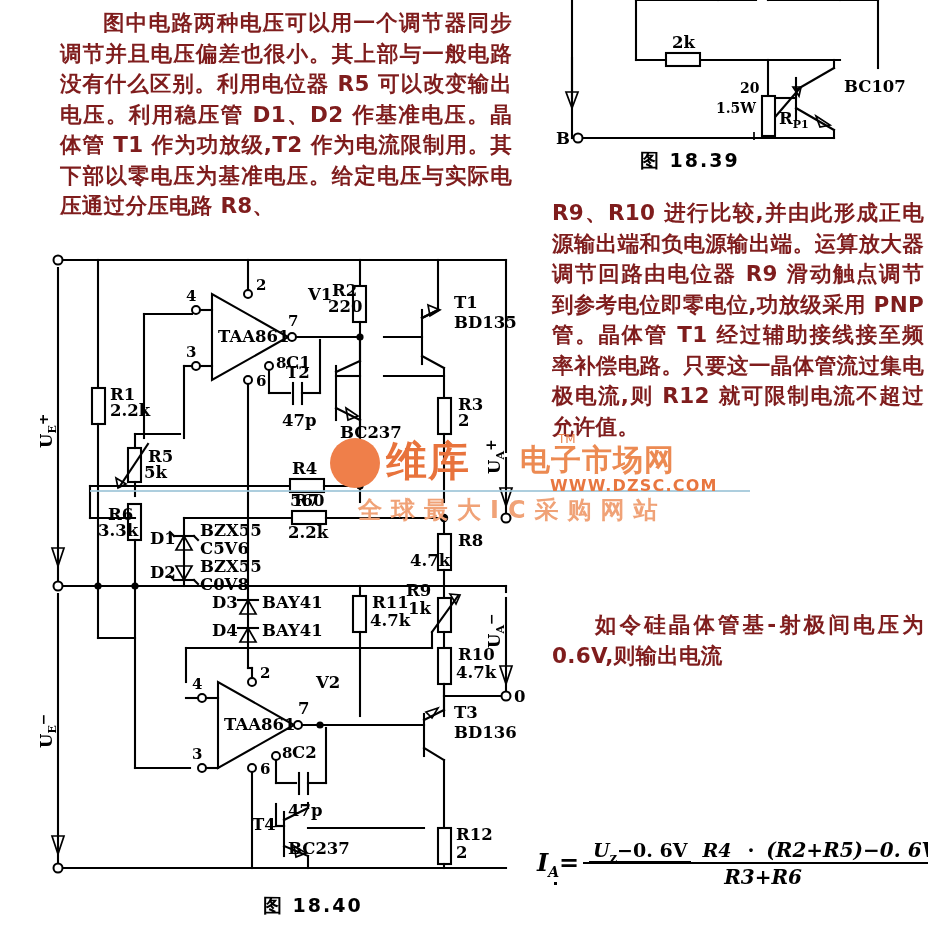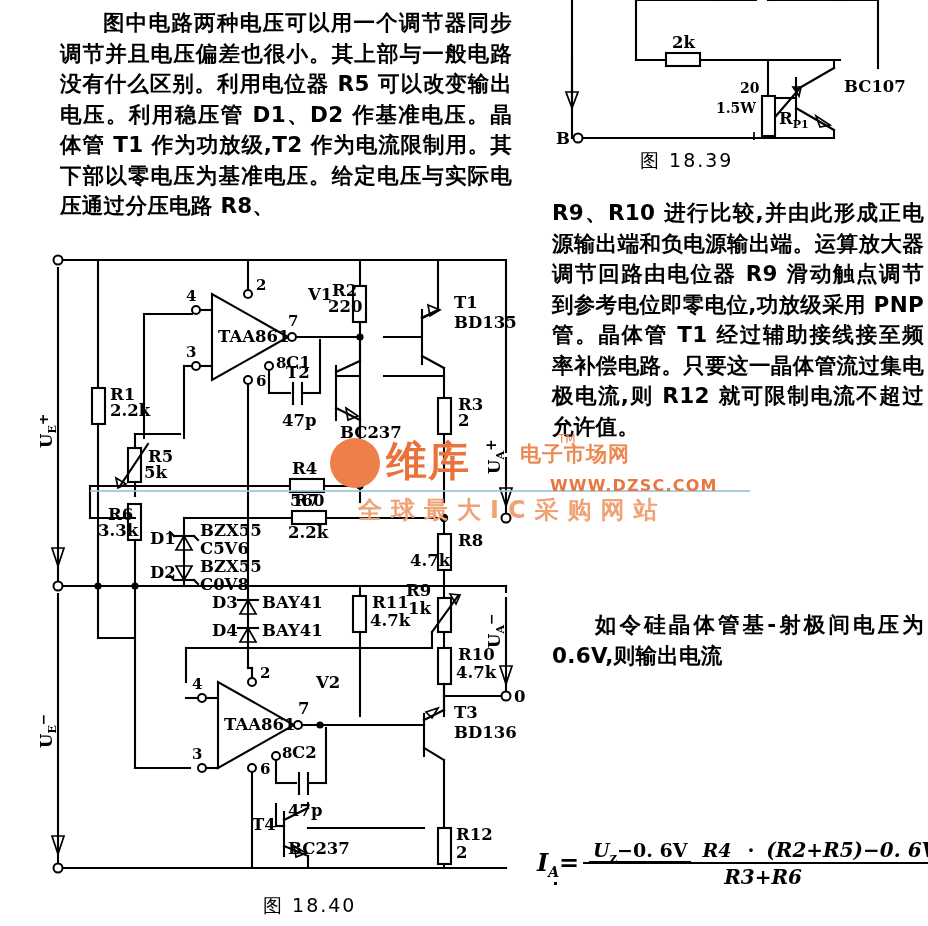--- a/index.html
+++ b/index.html
@@ -15,34 +15,34 @@
 
   
   .col-text{
     position:absolute;
     font-family:"DejaVu Sans","Liberation Sans",sans-serif;
     font-weight:700;
     font-size:21.5px;
     line-height:30.5px;
     letter-spacing:0.3px;
     text-align:justify;
-    color:#000000;
+    color:#7f1d1d;
   }
   #top-left-text{left:60px;top:8px;width:452px;}
   #right-text-1{left:552px;top:198px;width:372px;}
   #right-text-2{left:552px;top:610px;width:372px;}
   .indent{text-indent:2em;display:block;}
   .clipline{display:block;overflow:hidden;height:22px;position:relative;}
   .clipline span{position:relative;top:-8px;display:block;}
 
   
   .caption{
     position:absolute;
     font-family:"DejaVu Sans","Liberation Sans",sans-serif;
-    font-weight:400;font-size:19px;letter-spacing:2px;
+    font-weight:700;font-size:19px;letter-spacing:2px;
   }
   #caption-1839{left:640px;top:148px;}
   #caption-1840{left:263px;top:893px;}
 
   
   svg{display:block;}
   .wire{stroke:#000;stroke-width:2.1;fill:none;stroke-linecap:square;}
   .wire-thin{stroke:#000;stroke-width:1.7;fill:none;}
   .comp{stroke:#000;stroke-width:2.1;fill:#fff;}
   .node{fill:#000;}
@@ -71,21 +71,21 @@
   }
   .wm-cn{
     position:absolute;left:56px;top:2px;
     font-family:Liberation Sans, sans-serif;
     font-weight:700;font-size:41px;color:#e8733c;letter-spacing:1px;
     white-space:nowrap;
   }
   .wm-cn2{
     position:absolute;left:190px;top:8px;
     font-family:"DejaVu Sans","Liberation Sans",sans-serif;
-    font-weight:700;font-size:21px;color:#ec8a52;letter-spacing:1px;
+    font-weight:700;font-size:30px;color:#ec8a52;letter-spacing:1px;
     white-space:nowrap;
   }
   .wm-tm{
     position:absolute;left:228px;top:0px;
     font-family:"DejaVu Sans","Liberation Sans",sans-serif;
     font-size:12px;color:#ea8550;
   }
   .wm-url{
     position:absolute;left:196px;top:44px;
     font-family:"DejaVu Sans","Liberation Sans",sans-serif;

